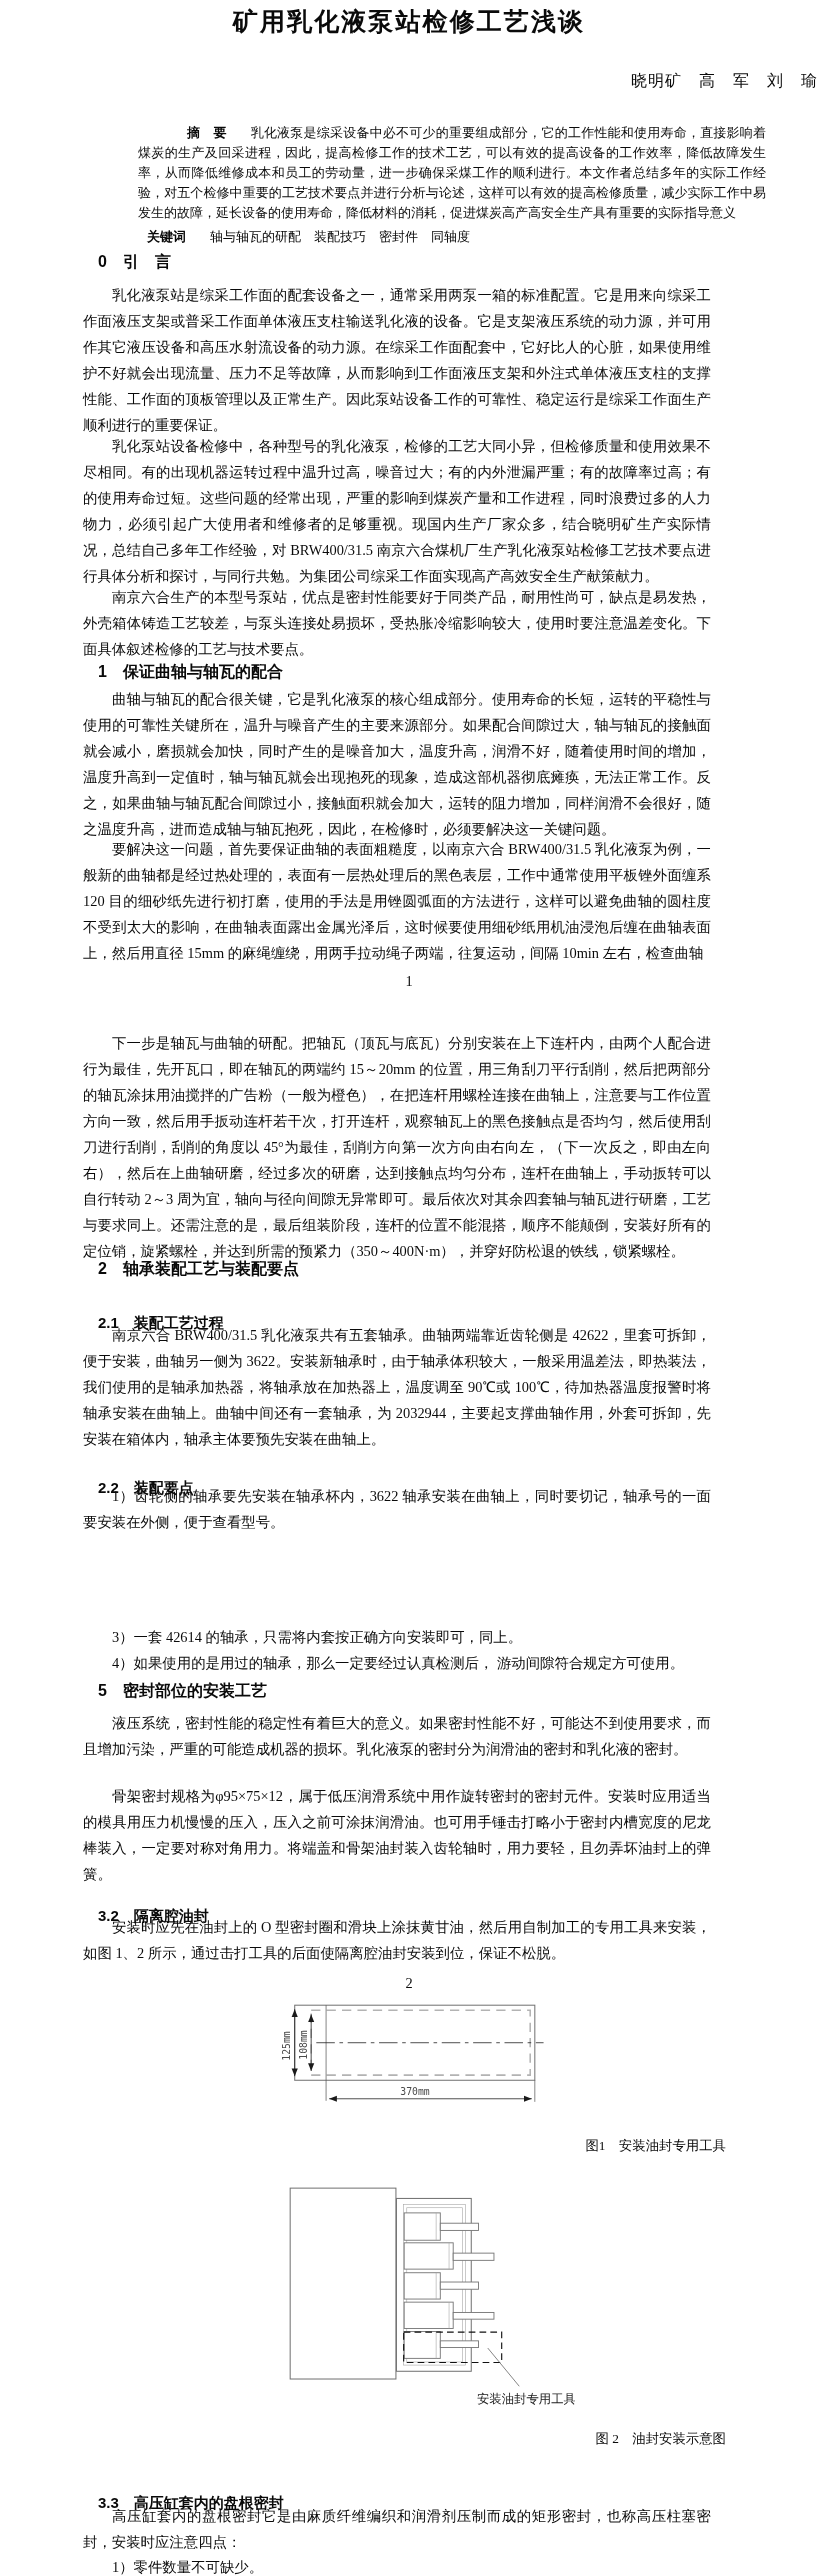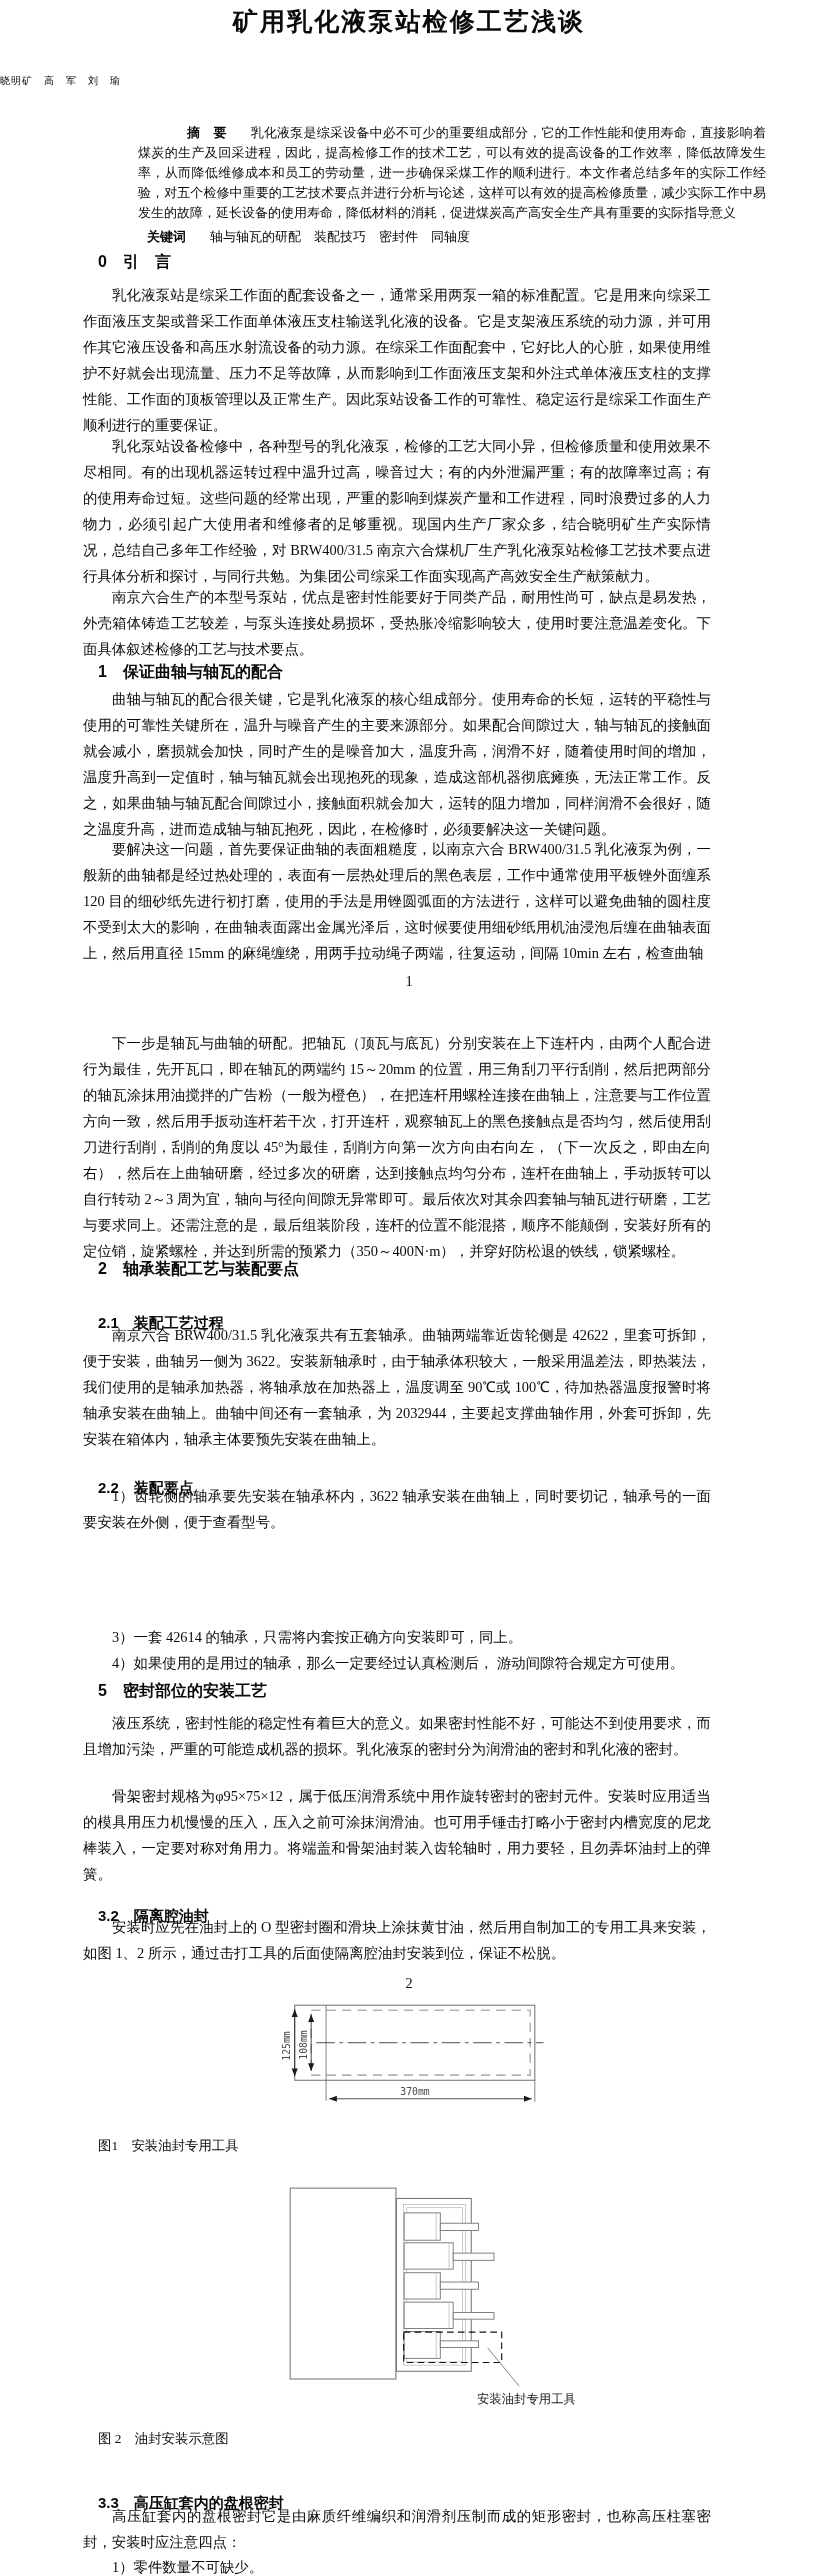--- a/index.html
+++ b/index.html
@@ -1,33 +1,33 @@
 <!DOCTYPE html>
 <html style="font-size:8.2px"><head>
 <meta charset="utf-8">
 <style>
   html,body{margin:0;padding:0;background:#ffffff;}
   .page{position:relative;width:818px;height:3790px;background:#ffffff;color:#0a0a0a;
         font-family:"Liberation Serif",serif;overflow:hidden;}
   .doc-title{position:absolute;left:0;width:818px;text-align:center;
         font-family:"Liberation Sans",sans-serif;font-weight:bold;
         font-size:25px;line-height:29px;letter-spacing:2.1px;}
-  .authors{position:absolute;left:0;width:818px;text-align:left;
-        font-size:10px;line-height:17.5px;letter-spacing:1px;}
+  .authors{position:absolute;left:0;width:818px;text-align:right;
+        font-size:16px;line-height:17.5px;letter-spacing:1px;}
   .abs{position:absolute;left:98px;width:628px;font-size:13px;line-height:20px;
         text-align:justify;text-indent:49px;margin-left:40px;}
   .abs .lbl,.kw .lbl{font-family:"Liberation Sans",sans-serif;font-weight:bold;margin-right:24px;}
   .kw{position:absolute;left:98px;width:628px;font-size:13px;line-height:20px;text-indent:49px;}
   .t{position:absolute;left:83px;width:628px;font-size:14.4px;line-height:26px;text-align:justify;}
   .ind{text-indent:29px;}
   .hd{position:absolute;left:98px;width:628px;font-family:"Liberation Sans",sans-serif;
         font-weight:bold;font-size:16px;line-height:23px;}
   .hd2{font-size:15px;margin-top:20px;}
   .pgnum{position:absolute;left:0;width:818px;text-align:center;font-size:14.4px;line-height:18.5px;}
-  .cap{position:absolute;left:98px;width:628px;text-align:left;font-size:13.4px;line-height:17.5px;}
+  .cap{position:absolute;left:98px;width:628px;text-align:right;font-size:13.4px;line-height:17.5px;}
   .fig{position:absolute;}
   .ln{fill:none;stroke:#737373;stroke-width:2;}
   .lnthin{fill:none;stroke:#a8a8a8;stroke-width:1.2;}
   .dashgray{fill:none;stroke:#b3b3b3;stroke-width:3;stroke-dasharray:18 12;}
   .dashblk{fill:none;stroke:#111;stroke-width:2.2;stroke-dasharray:13 8;}
   .dim{stroke:#1a1a1a;stroke-width:1.5;fill:none;}
   .thin{stroke:#555;stroke-width:1.4;fill:none;}
   .center-ln{stroke:#1a1a1a;stroke-width:1.5;stroke-dasharray:36 9 7 9;}
   .plug{fill:#ffffff;stroke:#777;stroke-width:1.8;}
   .cadtext{font-family:"DejaVu Sans Mono",monospace;font-size:19px;fill:#4a4a4a;}

